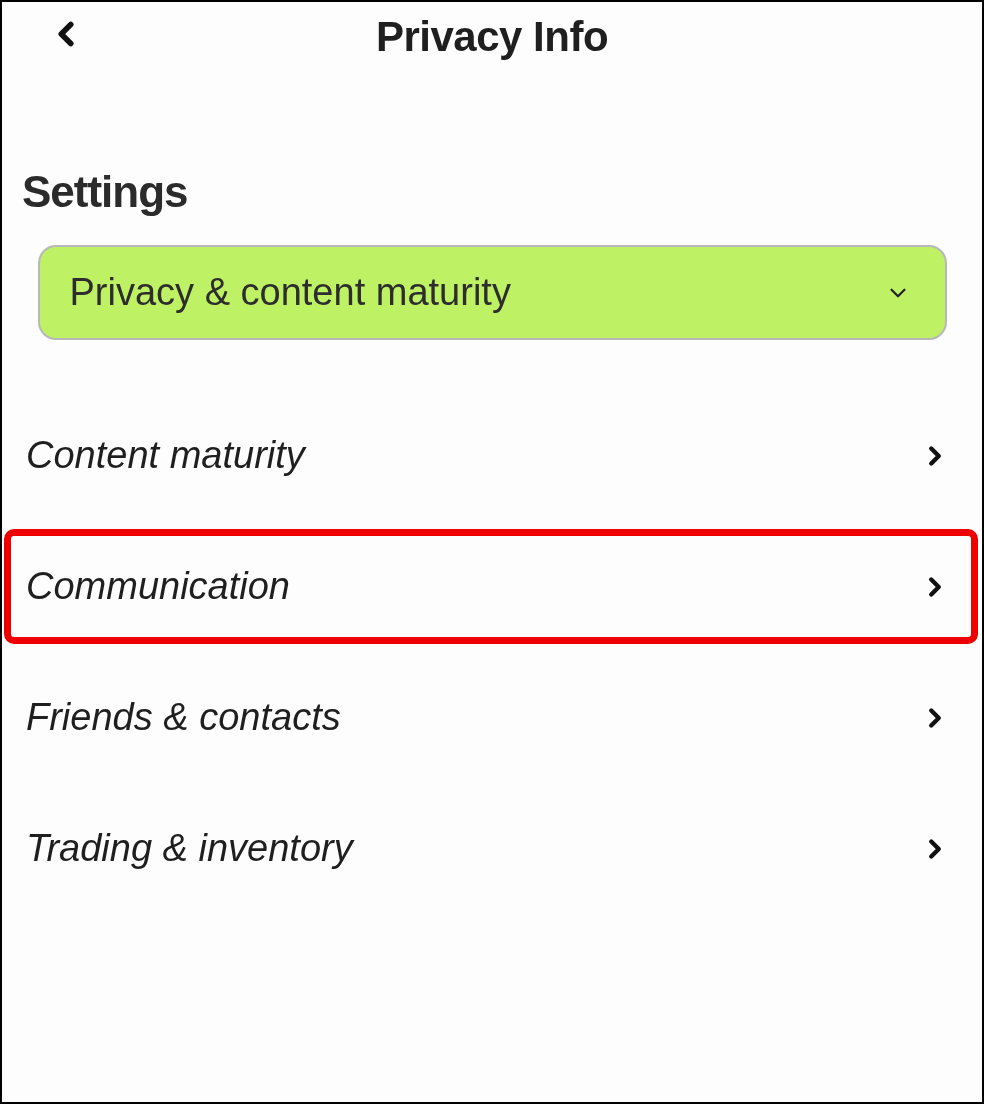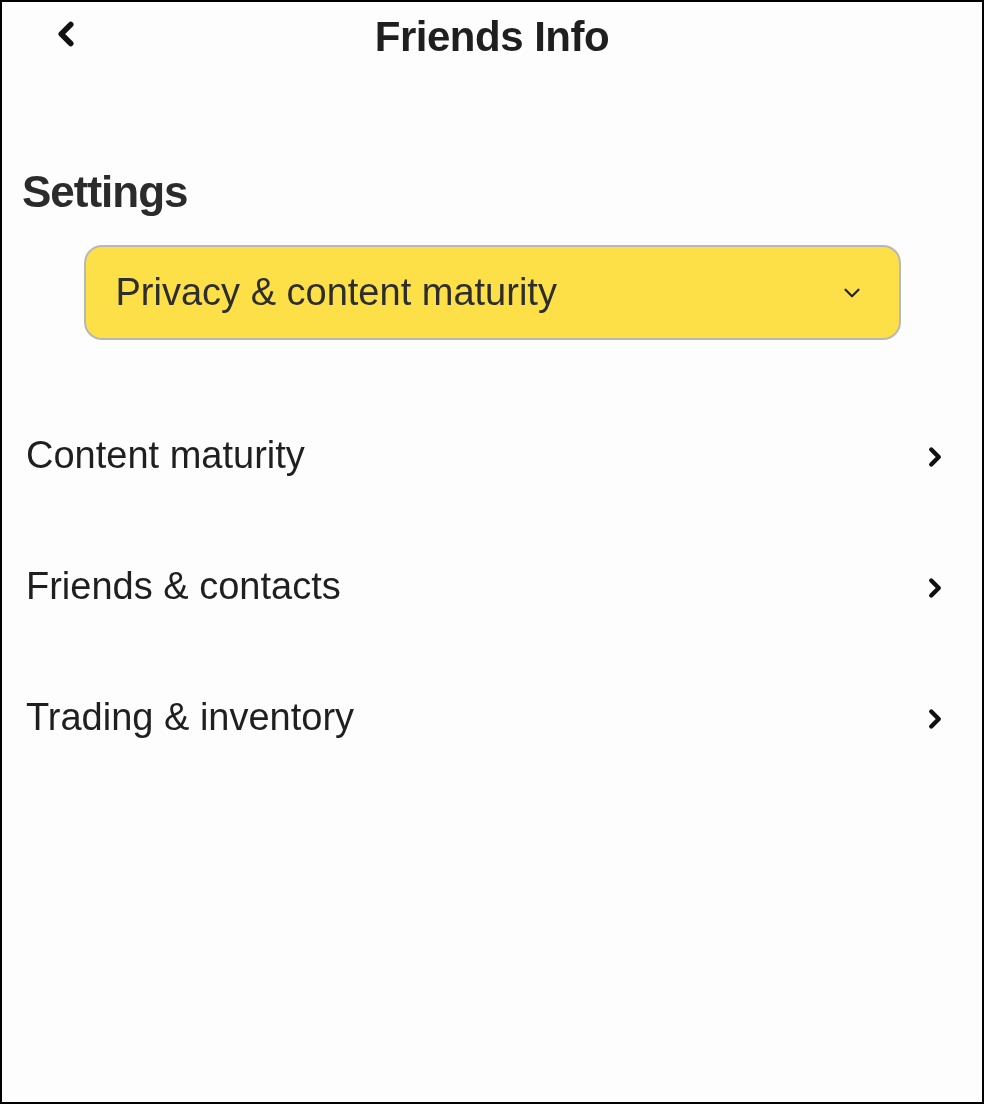--- a/index.html
+++ b/index.html
@@ -41,46 +41,47 @@
     .section-title {
       font-size: 44px;
       font-weight: 800;
       color: #2b2b2b;
       margin-top: 95px;
       margin-bottom: 28px;
       margin-left: 0px;
       letter-spacing: -1px;
     }
     .dropdown {
-      width: 817px;
+      width: 909px;
       margin: 0 auto;
       border: 2px solid #b8b8b8;
       border-radius: 18px;
       padding: 24px 30px;
       display: flex;
       align-items: center;
       justify-content: space-between;
       cursor: pointer;
-      background: #fde047;
+      background: #bef264;
     }
     .dropdown-label {
       font-size: 38px;
       color: #2d2d2d;
       font-weight: 400;
     }
     .list {
       margin-top: 50px;
     }
     .list-item {
       display: flex;
-      align-items: flex-end;
+      align-items: center;
       justify-content: space-between;
       padding: 44px 12px 44px 4px;
       cursor: pointer;
       position: relative;
+      font-style: italic;
     }
     .list-item-label {
       font-size: 38px;
       color: #1f1f1f;
       font-weight: 400;
     }
     .highlight-box {
       position: absolute;
       left: -18px;
       right: -16px;
@@ -96,41 +97,48 @@
   </style>
 </head>
 <body>
 
 <div class="header">
   <div class="back-button">
     <svg width="38" height="44" viewBox="0 0 24 24" fill="none" stroke="#111" stroke-width="3.5" stroke-linecap="round" stroke-linejoin="round">
       <polyline points="15 18 9 12 15 6"></polyline>
     </svg>
   </div>
-  <div class="header-title">Friends Info</div>
+  <div class="header-title">Privacy Info</div>
 </div>
 
 <div class="content">
   <h1 class="section-title">Settings</h1>
 
   <div class="dropdown">
     <span class="dropdown-label">Privacy &amp; content maturity</span>
     <svg width="34" height="26" viewBox="0 0 24 24" fill="none" stroke="#222" stroke-width="2" stroke-linecap="round" stroke-linejoin="round">
       <polyline points="6 9 12 15 18 9"></polyline>
     </svg>
   </div>
 
   <div class="list">
     <div class="list-item">
       <span class="list-item-label">Content maturity</span>
       <svg class="chevron-right-svg" width="30" height="40" viewBox="0 0 24 24" fill="none" stroke="#111" stroke-width="3.5" stroke-linecap="round" stroke-linejoin="round">
         <polyline points="9 18 15 12 9 6"></polyline>
       </svg>
     </div>
 
+    <div class="list-item">
+      <div class="highlight-box"></div>
+      <span class="list-item-label">Communication</span>
+      <svg class="chevron-right-svg" width="30" height="40" viewBox="0 0 24 24" fill="none" stroke="#111" stroke-width="3.5" stroke-linecap="round" stroke-linejoin="round">
+        <polyline points="9 18 15 12 9 6"></polyline>
+      </svg>
+    </div>
 
 
     <div class="list-item">
       <span class="list-item-label">Friends &amp; contacts</span>
       <svg class="chevron-right-svg" width="30" height="40" viewBox="0 0 24 24" fill="none" stroke="#111" stroke-width="3.5" stroke-linecap="round" stroke-linejoin="round">
         <polyline points="9 18 15 12 9 6"></polyline>
       </svg>
     </div>
 
     <div class="list-item">

